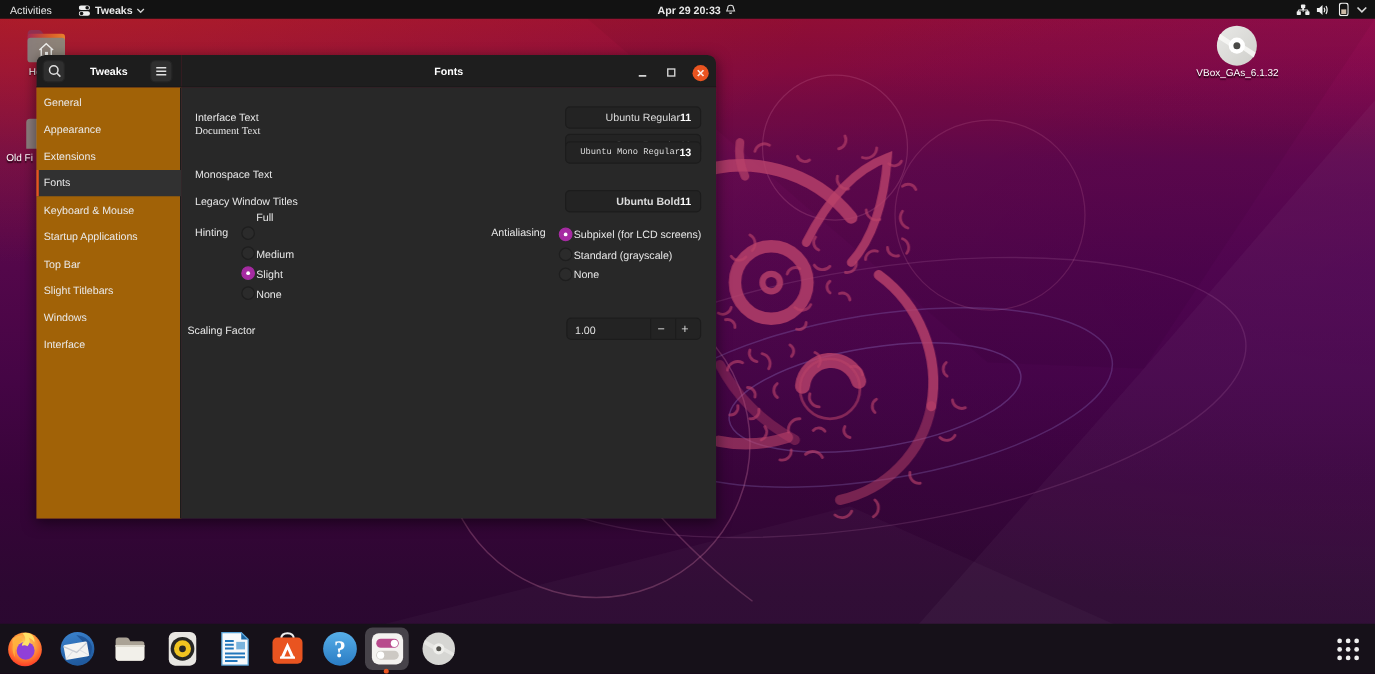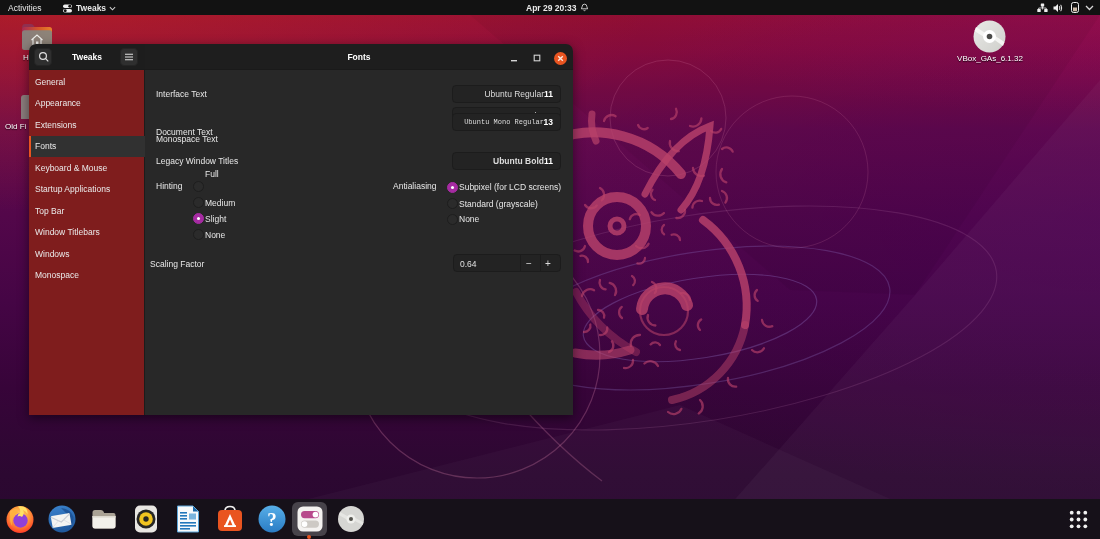--- a/index.html
+++ b/index.html
@@ -30,21 +30,21 @@
   .deskicon-label { position:absolute; color:#fff; font-size:8px;
     text-shadow:0 1px 1px rgba(0,0,0,0.8); }
 
   
   #win { left:29px; top:44px; width:544px; height:371px; border-radius:7px 7px 0 0;
     box-shadow:0 3px 11px rgba(0,0,0,0.5); overflow:hidden; font-size:8.5px; color:#e6e6e6;}
   #hb-side { position:absolute; left:0; top:0; width:116px; height:26px; background:#1d1d1d;
     border-bottom:1px solid #1a1a1a; }
   #hb-main { position:absolute; left:116px; top:0; width:428px; height:26px; background:#1e1e1e;
     border-bottom:1px solid #1a1a1a; }
-  #sidebar { position:absolute; left:0; top:26px; width:116px; height:345px; background:#7f1d1d;
+  #sidebar { position:absolute; left:0; top:26px; width:116px; height:345px; background:#a16207;
     border-right:1px solid #1c1c1c;}
   #content { position:absolute; left:116px; top:26px; width:428px; height:345px; background:#282828;}
 
   .hbtn { position:absolute; width:18px; height:18px; top:4px; background:#2f2f2f;
     border:1px solid #242424; border-radius:4px; }
   .rowlbl { position:absolute; left:6px; height:11px; line-height:11px; color:#eaeaea; }
 
   .lbl { position:absolute; height:12px; line-height:12px; color:#e8e8e8; }
 
   .fbtn { position:absolute; left:307px; width:109px; height:18px; background:#232323;
@@ -214,27 +214,27 @@
   </div>
   <div id="sidebar">
     <div class="rowlbl" style="top:6.5px;">General</div>
     <div class="rowlbl" style="top:28px;">Appearance</div>
     <div class="rowlbl" style="top:49.5px;">Extensions</div>
     <div style="position:absolute;left:0;top:65.8px;width:116px;height:21.5px;background:#313131;border-left:2.5px solid #e95420;"></div>
     <div class="rowlbl" style="top:71px;">Fonts</div>
     <div class="rowlbl" style="top:92.5px;">Keyboard &amp; Mouse</div>
     <div class="rowlbl" style="top:114px;">Startup Applications</div>
     <div class="rowlbl" style="top:135.5px;">Top Bar</div>
-    <div class="rowlbl" style="top:157px;">Window Titlebars</div>
+    <div class="rowlbl" style="top:157px;">Slight Titlebars</div>
     <div class="rowlbl" style="top:178.5px;">Windows</div>
-    <div class="rowlbl" style="top:200px;">Monospace</div>
+    <div class="rowlbl" style="top:200px;">Interface</div>
   </div>
   <div id="content">
     <div class="lbl" style="left:11px;top:17.5px;">Interface Text</div>
-    <div class="lbl" style="left:11px;top:56px;">Document Text</div>
+    <div class="lbl" style="left:11px;top:28px;font-family:Liberation Serif, serif;">Document Text</div>
     <div class="lbl" style="left:11px;top:62.5px;">Monospace Text</div>
     <div class="lbl" style="left:11px;top:85px;">Legacy Window Titles</div>
 
     <div class="fbtn" style="top:14.5px;">
         <span class="name">Ubuntu Regular</span>
         <span class="size">11</span>
       </div>
     <div class="fbtn" style="top:37px;">
         <span class="name">Sans Regular</span>
         <span class="size">11</span>
@@ -261,21 +261,21 @@
     <div class="lbl" style="left:248px;top:110px;">Antialiasing</div>
     <div class="radio sel" style="left:302px;top:111.5px;"></div>
     <div class="lbl" style="left:314px;top:111px;">Subpixel (for LCD screens)</div>
     <div class="radio" style="left:302px;top:128px;"></div>
     <div class="lbl" style="left:314px;top:127.5px;">Standard (grayscale)</div>
     <div class="radio" style="left:302px;top:143.5px;"></div>
     <div class="lbl" style="left:314px;top:143px;">None</div>
 
     <div class="lbl" style="left:5px;top:187.5px;">Scaling Factor</div>
     <div class="abs" style="left:308px;top:184px;width:107.5px;height:17.5px;background:#232323;border:1px solid #1c1c1c;border-radius:4px;">
-      <span style="position:absolute;left:6px;top:3.5px;color:#e0e0e0;">0.64</span>
+      <span style="position:absolute;left:6px;top:3.5px;color:#e0e0e0;">1.00</span>
       <span style="position:absolute;left:66px;top:0;width:1px;height:15.5px;background:#1c1c1c;"></span>
       <span style="position:absolute;left:72px;top:3px;color:#dcdcdc;font-size:10px;">−</span>
       <span style="position:absolute;left:86px;top:0;width:1px;height:15.5px;background:#1c1c1c;"></span>
       <span style="position:absolute;left:91px;top:3px;color:#dcdcdc;font-size:10px;">+</span>
     </div>
   </div>
 </div>
 
 <div class="abs" id="dock">
 

